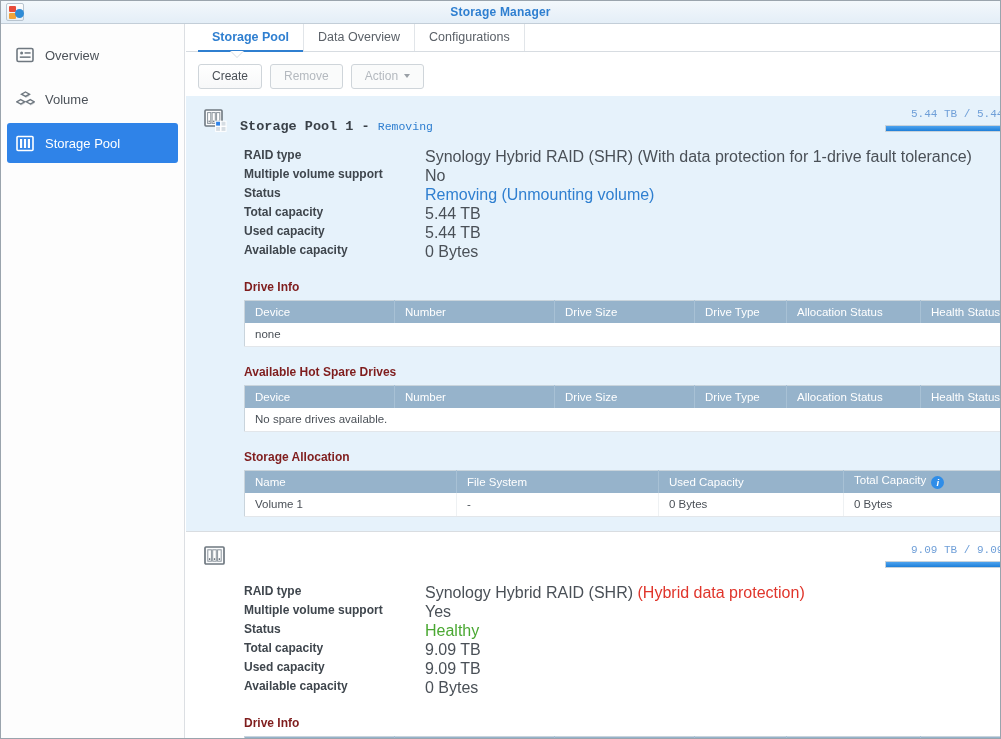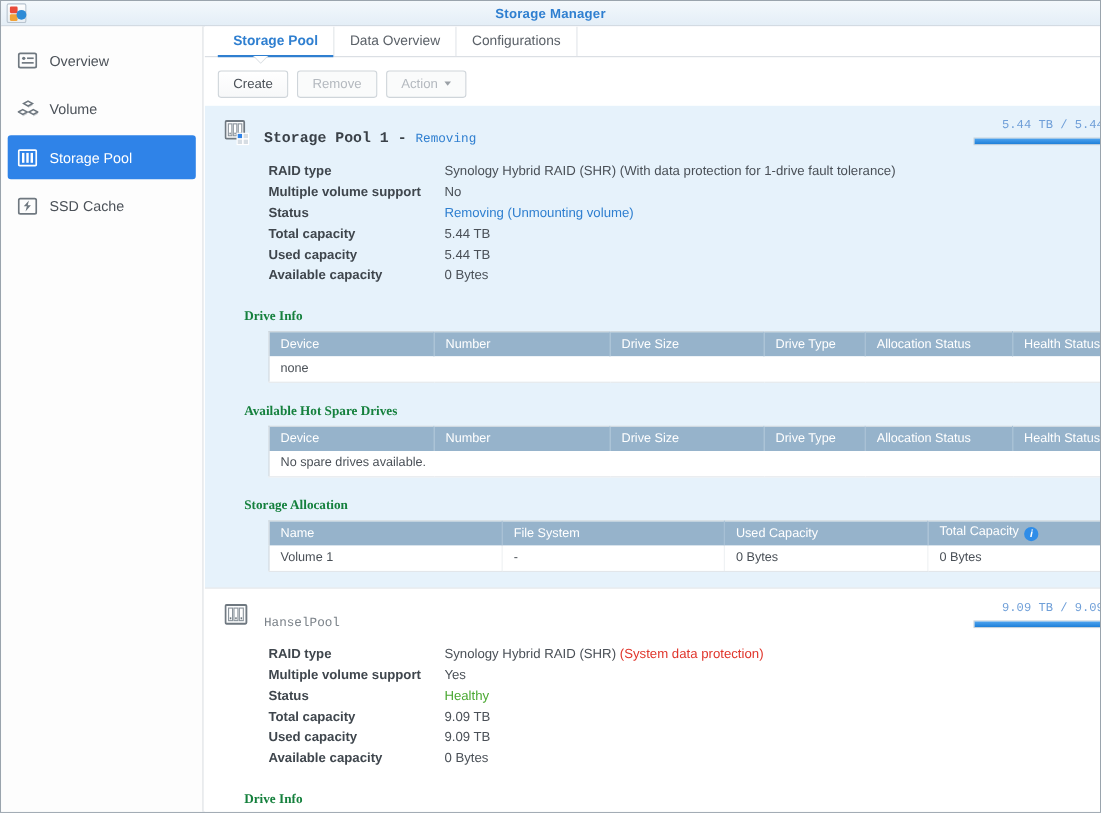--- a/index.html
+++ b/index.html
@@ -162,29 +162,28 @@
     margin-top: 5px; height: 7px; width: 210px;
     background: #e3e8ec; border: 1px solid #c8d2da;
   }
   .capacity .cap-fill {
     height: 100%; background: linear-gradient(to bottom,#4da3ef,#1e7fd8);
   }
 
   .kv { margin: 14px 0 0 0; padding-left: 58px; }
   .kv-row { display: flex; height: 19px; align-items: flex-start; }
   .kv-key { width: 160px; font-weight: bold; font-size: 12px; color: #3f464d; }
-  .kv-val { font-size: 12px; color: #4a5057; white-space: nowrap; }
+  .kv-val { font-size: 16px; color: #4a5057; white-space: nowrap; margin-left: 21px; }
   .kv-val .danger { color: #e0352b; }
   .kv-val .good { color: #4aa832; }
   .kv-val .link { color: #2f7fd0; }
 
   .sec-title {
-    font-weight: bold; font-size: 12px; color: #15803d;
-    margin: 18px 0 6px 36px;
-    font-family: Liberation Serif, serif;
+    font-weight: bold; font-size: 12px; color: #7f1d1d;
+    margin: 18px 0 6px 58px;
   }
 
   table.grid {
     width: 780px; margin-left: 58px;
     border-collapse: collapse;
     background: #fff;
     table-layout: fixed;
   }
   table.grid thead th {
     background: #96b3cb;
@@ -272,29 +271,20 @@
             <rect x="4" y="4" width="2.2" height="9" fill="#ffffff"></rect>
             <rect x="7.9" y="4" width="2.2" height="9" fill="#ffffff"></rect>
             <rect x="11.8" y="4" width="2.2" height="9" fill="#ffffff"></rect>
           </svg>
       </span>
       <span>Storage Pool</span>
     </div>
 
 
 
-    <div class="nav-item">
-      <span class="nav-icon">
-        <svg width="18" height="17" viewBox="0 0 18 17">
-            <rect x="1" y="1.5" width="16" height="14" rx="1.5" fill="none" stroke="#6f7880" stroke-width="1.6"></rect>
-            <path d="M10.3 3.3 L5.6 8.6 L8.4 8.6 L7.2 13.2 L12.1 7.6 L9.2 7.6 Z" fill="#6f7880"></path>
-          </svg>
-      </span>
-      <span>SSD Cache</span>
-    </div>
   </div>
 
   <div class="content">
 
     <div class="tabbar">
       <div class="tab active">
         <span>Storage Pool</span>
       </div>
       <div class="tab">
         <span>Data Overview</span>
@@ -454,36 +444,35 @@
               <rect x="1" y="3" width="19" height="17" rx="1" fill="#fbfcfd" stroke="#6f7880" stroke-width="1.7"></rect>
               <rect x="3.8" y="5.8" width="3.6" height="11.4" fill="#ffffff" stroke="#8b949c" stroke-width="1"></rect>
               <rect x="8.7" y="5.8" width="3.6" height="11.4" fill="#ffffff" stroke="#8b949c" stroke-width="1"></rect>
               <rect x="13.6" y="5.8" width="3.6" height="11.4" fill="#ffffff" stroke="#8b949c" stroke-width="1"></rect>
               <rect x="4.9" y="14.2" width="1.4" height="1.8" fill="#6f7880"></rect>
               <rect x="9.8" y="14.2" width="1.4" height="1.8" fill="#6f7880"></rect>
               <rect x="14.7" y="14.2" width="1.4" height="1.8" fill="#6f7880"></rect>
             </svg>
           </span>
           <div class="pool-titlewrap">
-            <div class="pool-subname">HanselPool</div>
           </div>
           <div class="capacity">
             <div class="cap-text">9.09 TB / 9.09 TB</div>
             <div class="cap-bar">
               <div class="cap-fill" id="cap-fill-1" style="width: 100%;"></div>
             </div>
           </div>
         </div>
 
         <div class="kv">
           <div class="kv-row">
             <div class="kv-key">RAID type</div>
             <div class="kv-val">
               <span>Synology Hybrid RAID (SHR)</span>
-              <span class="danger">(System data protection)</span>
+              <span class="danger">(Hybrid data protection)</span>
             </div>
           </div>
           <div class="kv-row">
             <div class="kv-key">Multiple volume support</div>
             <div class="kv-val">Yes</div>
           </div>
           <div class="kv-row">
             <div class="kv-key">Status</div>
             <div class="kv-val">
               <span class="good">Healthy</span>

